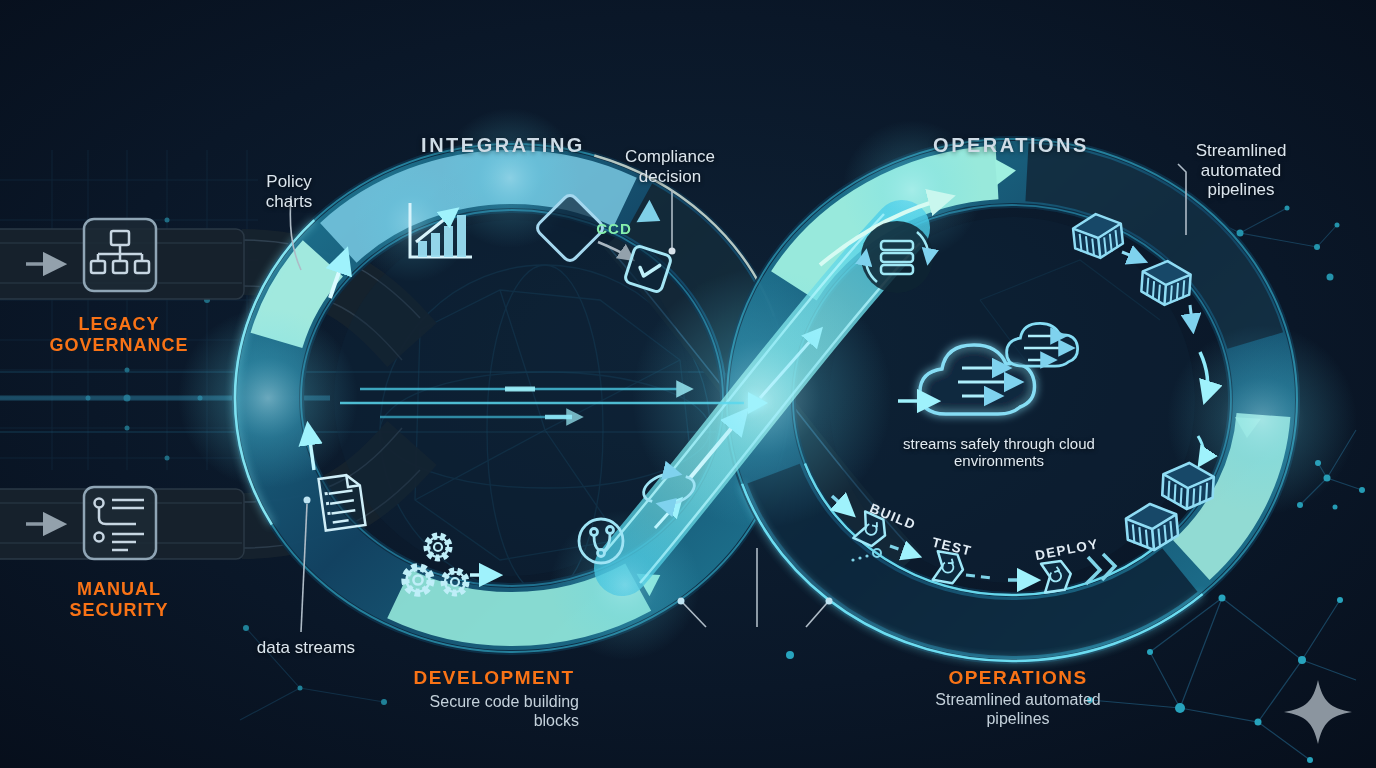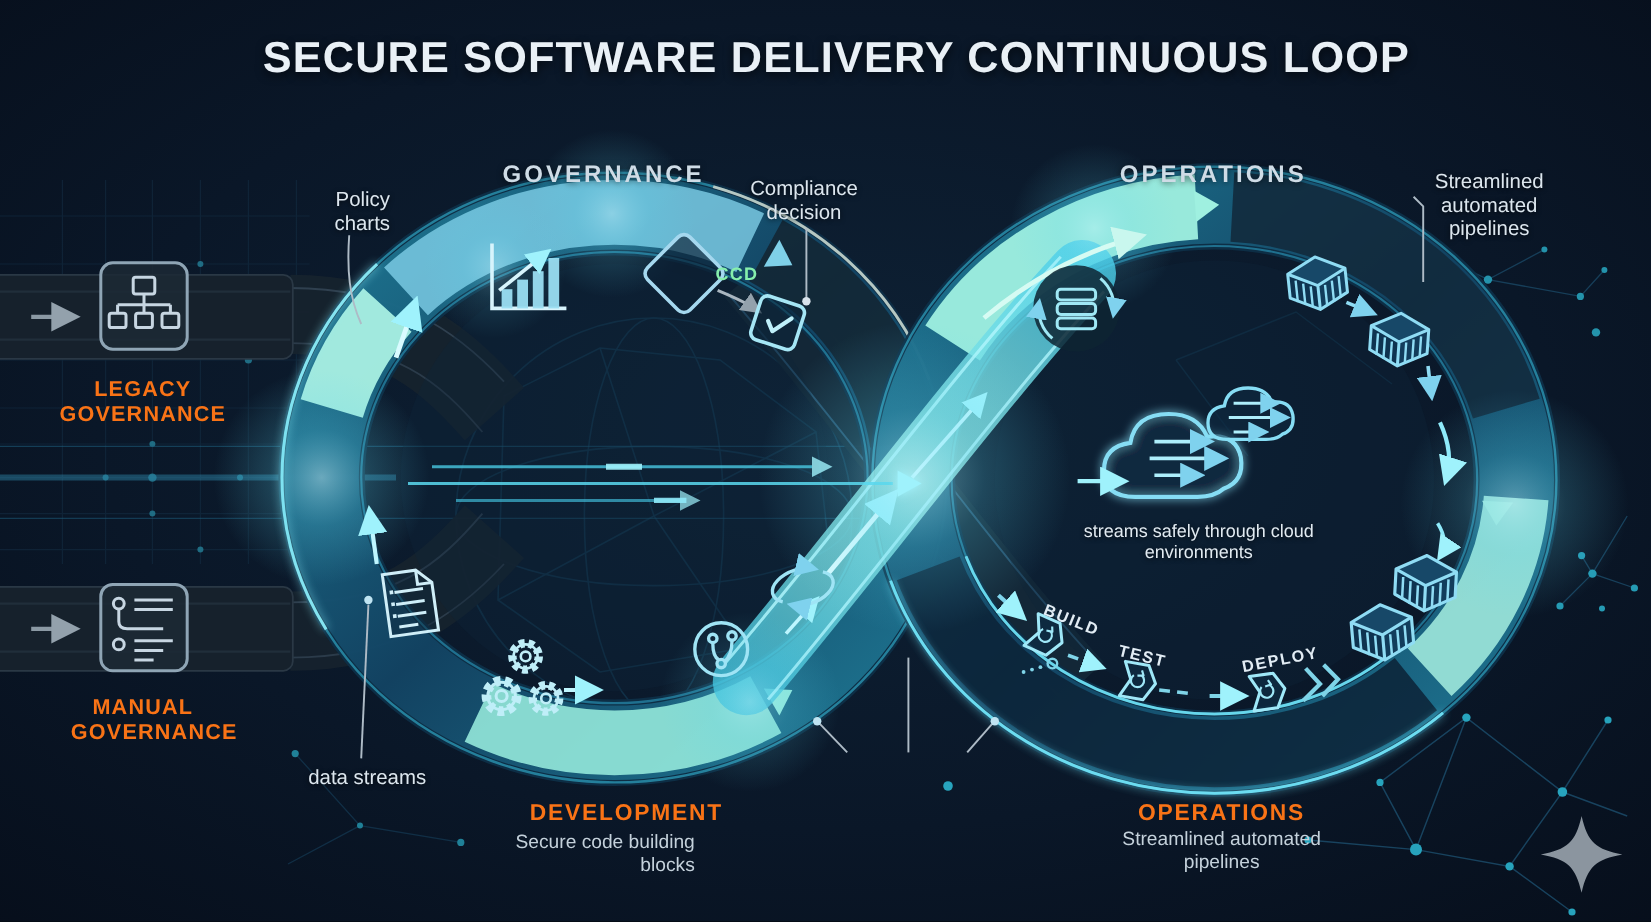--- a/index.html
+++ b/index.html
@@ -386,35 +386,34 @@
     <line x1="683" y1="603" x2="706" y2="627"></line>
     <circle cx="681" cy="601" r="3.5" fill="#bfe4f2" stroke="none"></circle>
     <line x1="757" y1="548" x2="757" y2="627"></line>
     <line x1="827" y1="603" x2="806" y2="627"></line>
     <circle cx="829" cy="601" r="3.5" fill="#bfe4f2" stroke="none"></circle>
   </g>
 
   <path d="M1318,680 C1323,702 1330,708 1352,712 C1330,716 1323,722 1318,744 C1313,722 1306,716 1284,712 C1306,708 1313,702 1318,680 Z" fill="#9aa4ad" opacity=".9"></path>
 </svg>
 
-<div class="lbl title" style="left:697px;top:48px;">SECURE SOFTWARE DELIVERY CONTINUOUS LOOP</div>
-
-<div class="lbl quad" style="left:503px;top:146px;">GOVERNANCE</div>
+
+<div class="lbl quad" style="left:503px;top:146px;">INTEGRATING</div>
 <div class="lbl quad" style="left:1011px;top:146px;">OPERATIONS</div>
 
-<div class="lbl callout" style="left:289px;top:176px;width:72px;text-align:right;">Policy charts</div>
+<div class="lbl callout" style="left:289px;top:192px;width:72px;">Policy charts</div>
 <div class="lbl callout" style="left:670px;top:167px;width:110px;">Compliance decision</div>
 <div class="lbl callout" style="left:1241px;top:171px;width:120px;">Streamlined automated pipelines</div>
 <div class="lbl callout" style="left:306px;top:648px;width:140px;">data streams</div>
 <div class="lbl callout" style="left:999px;top:452px;width:270px;font-size:15px;color:#e1eaf1;">streams safely through cloud environments</div>
 
 <div class="lbl side" style="left:119px;top:335px;width:150px;">LEGACY GOVERNANCE</div>
-<div class="lbl side" style="left:119px;top:600px;width:120px;">MANUAL GOVERNANCE</div>
-
-<div class="lbl side" style="left:494px;top:678px;font-size:19px;letter-spacing:1.5px;margin-left:28px;">DEVELOPMENT</div>
+<div class="lbl side" style="left:119px;top:600px;width:120px;">MANUAL SECURITY</div>
+
+<div class="lbl side" style="left:494px;top:678px;font-size:19px;letter-spacing:1.5px;">DEVELOPMENT</div>
 <div class="lbl cap" style="left:494px;top:712px;width:170px;text-align:right;">Secure code building blocks</div>
 
 
 <div class="lbl side" style="left:1018px;top:678px;font-size:19px;letter-spacing:1.5px;">OPERATIONS</div>
 <div class="lbl cap" style="left:1018px;top:710px;width:215px;">Streamlined automated pipelines</div>
 
 <div class="lbl stageLbl" style="left:893px;top:517px;transform:translate(-50%,-50%) rotate(22deg);">BUILD</div>
 <div class="lbl stageLbl" style="left:952px;top:547px;transform:translate(-50%,-50%) rotate(14deg);">TEST</div>
 <div class="lbl stageLbl" style="left:1067px;top:550px;transform:translate(-50%,-50%) rotate(-11deg);">DEPLOY</div>
 

